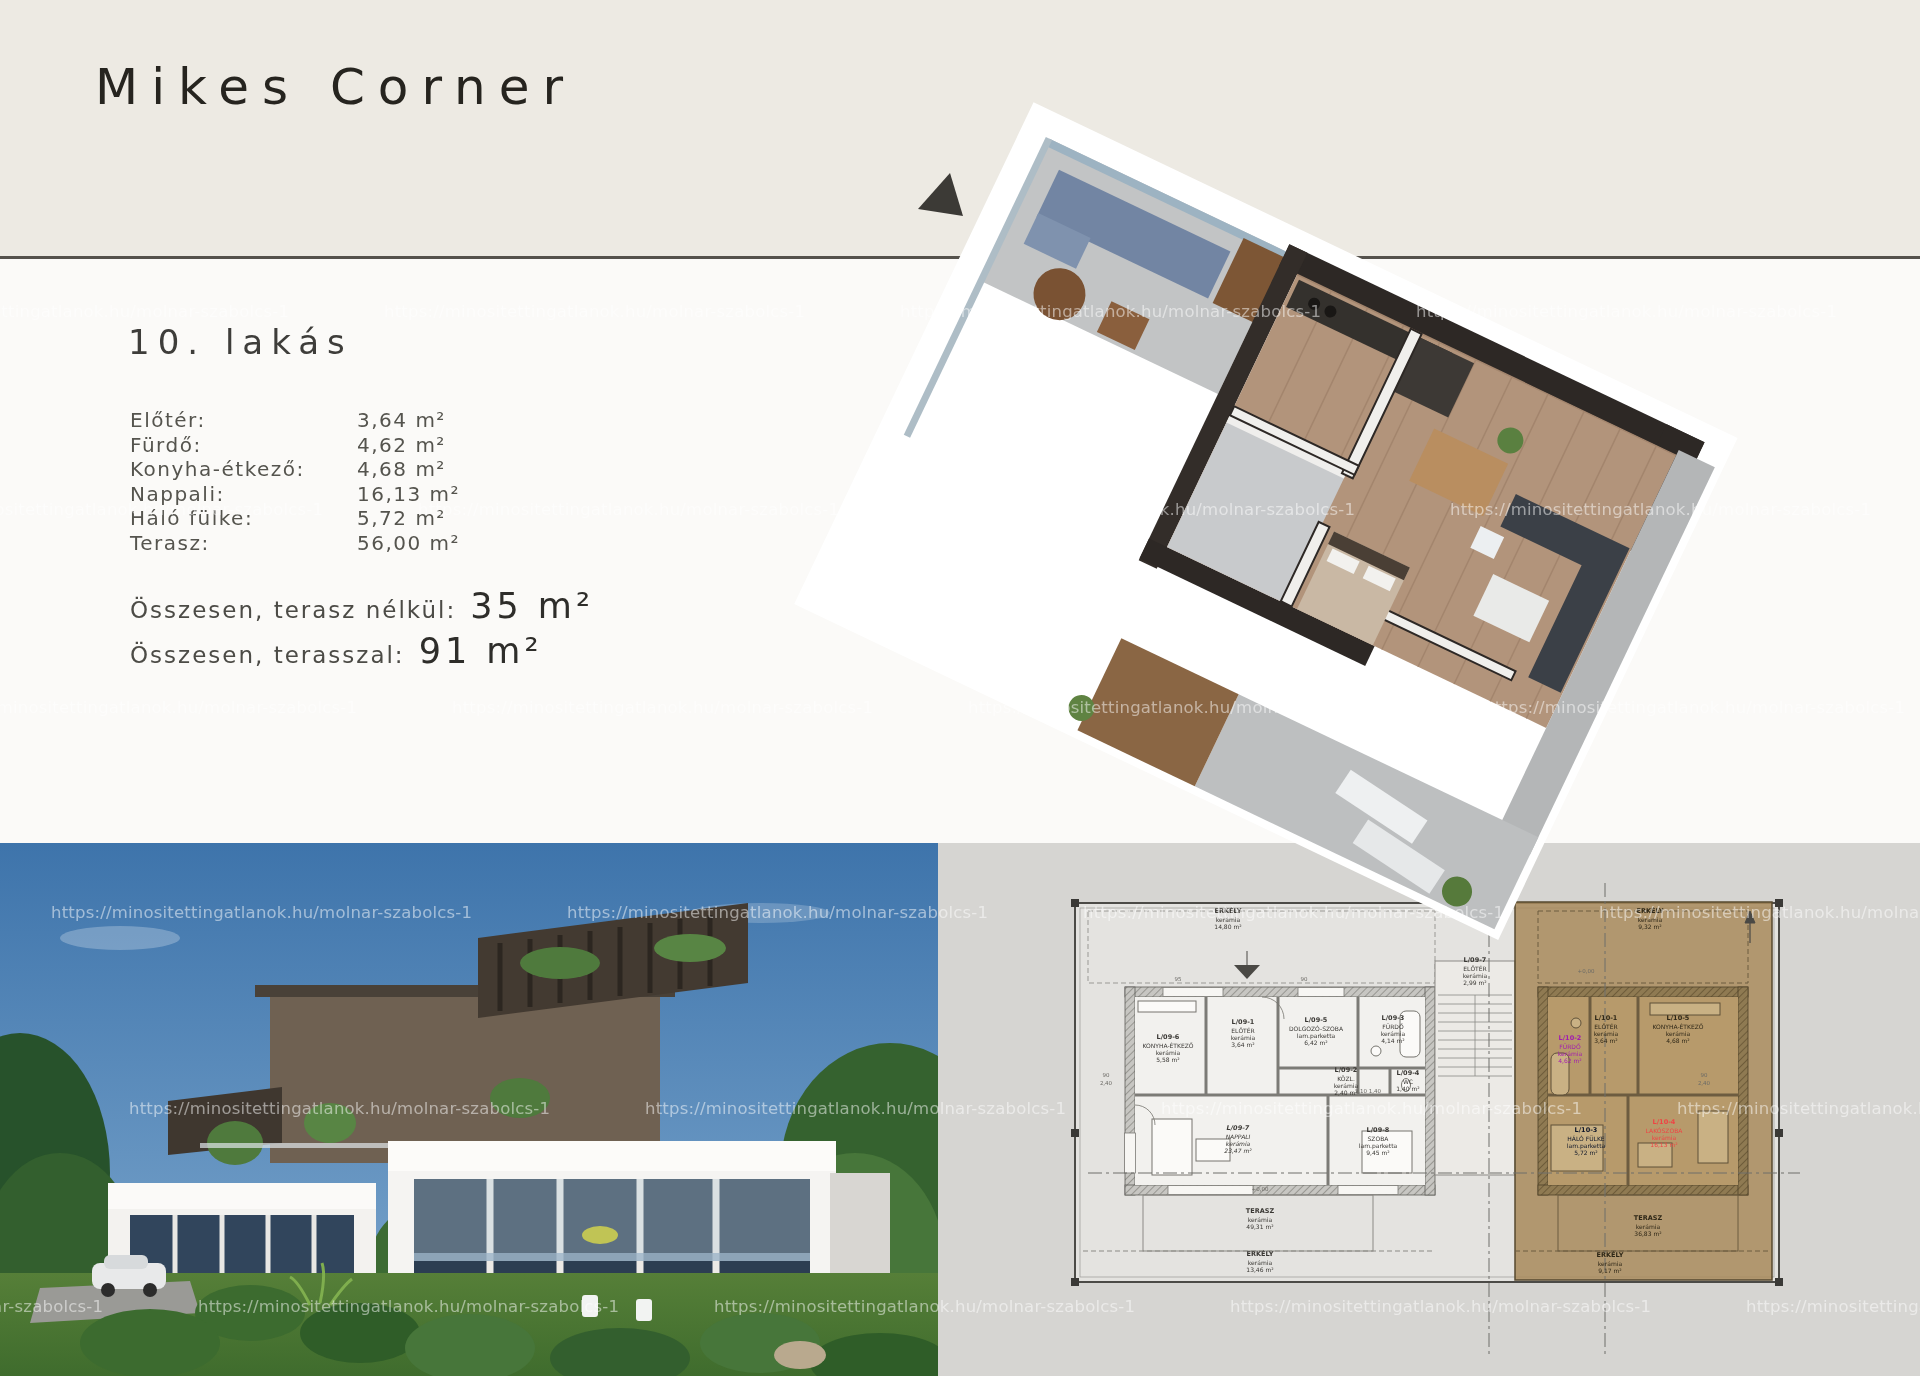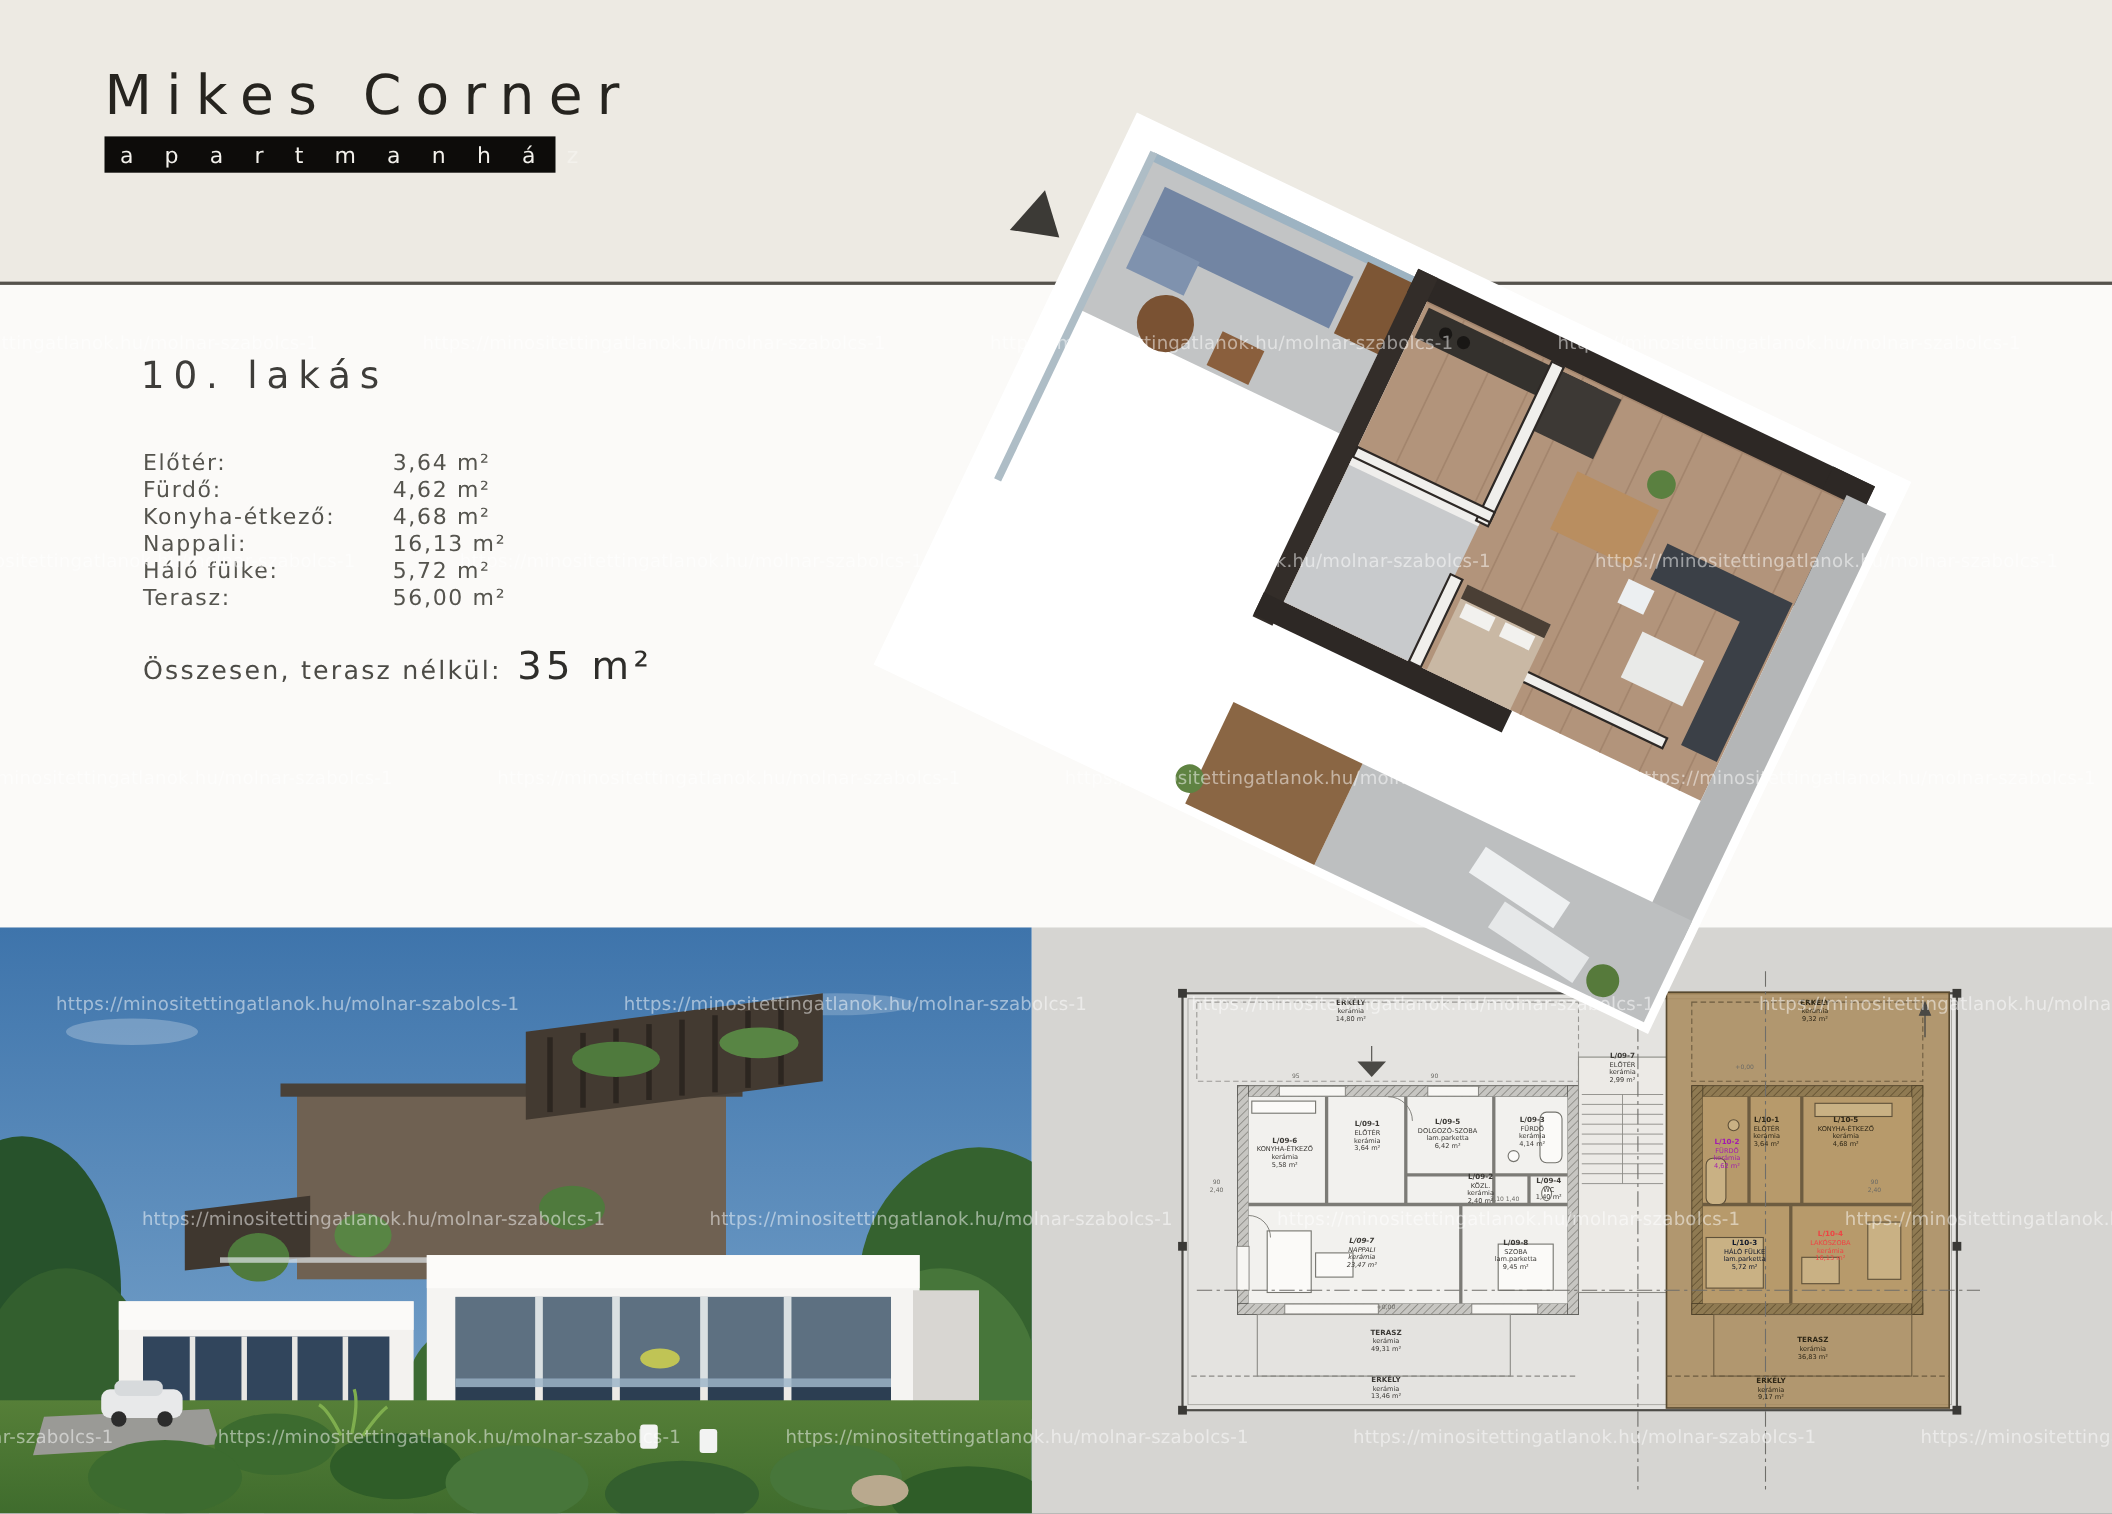--- a/index.html
+++ b/index.html
@@ -122,23 +122,20 @@
       </g>
       <circle cx="712" cy="524" r="15" fill="#567a3b"></circle>
       <circle cx="294" cy="520" r="13" fill="#5f8342"></circle>
     </g>
   </svg>
 
   <div class="abs divider" style="z-index:2;"></div>
 
   <div class="abs logo" style="z-index:4;">
     <div class="logo-title">Mikes Corner</div>
-    <div class="logo-bar">
-      <span class="logo-sub">a p a r t m a n h á z</span>
-    </div>
   </div>
 
   <div class="abs apt-title" style="z-index:4;">10. lakás</div>
   <div class="abs room-list" style="z-index:4;" id="room-list">
       <div class="room-row">
         <span class="lab">Előtér:</span>
         <span>3,64 m²</span>
       </div>
       <div class="room-row">
         <span class="lab">Fürdő:</span>
@@ -158,20 +155,24 @@
       </div>
       <div class="room-row">
         <span class="lab">Terasz:</span>
         <span>56,00 m²</span>
       </div>
     </div>
   <div class="abs totals" style="z-index:4;" id="totals">
       <div class="total-line">
         <span class="tlab">Összesen, terasz nélkül:</span>
         <span class="tval">35 m²</span>
+      </div>
+      <div class="total-line">
+        <span class="tlab">Összesen, terasszal:</span>
+        <span class="tval">91 m²</span>
       </div>
     </div>
 
   <svg class="abs photo-panel" width="938" height="533" viewBox="0 0 938 533" style="z-index:1;">
     <defs>
       <linearGradient id="skyg" x1="0" y1="0" x2="0" y2="1">
         <stop offset="0" stop-color="#3e74ab"></stop>
           <stop offset="0.75" stop-color="#6f9cc6"></stop>
         <stop offset="1" stop-color="#8fb3d4"></stop>
       </linearGradient>

